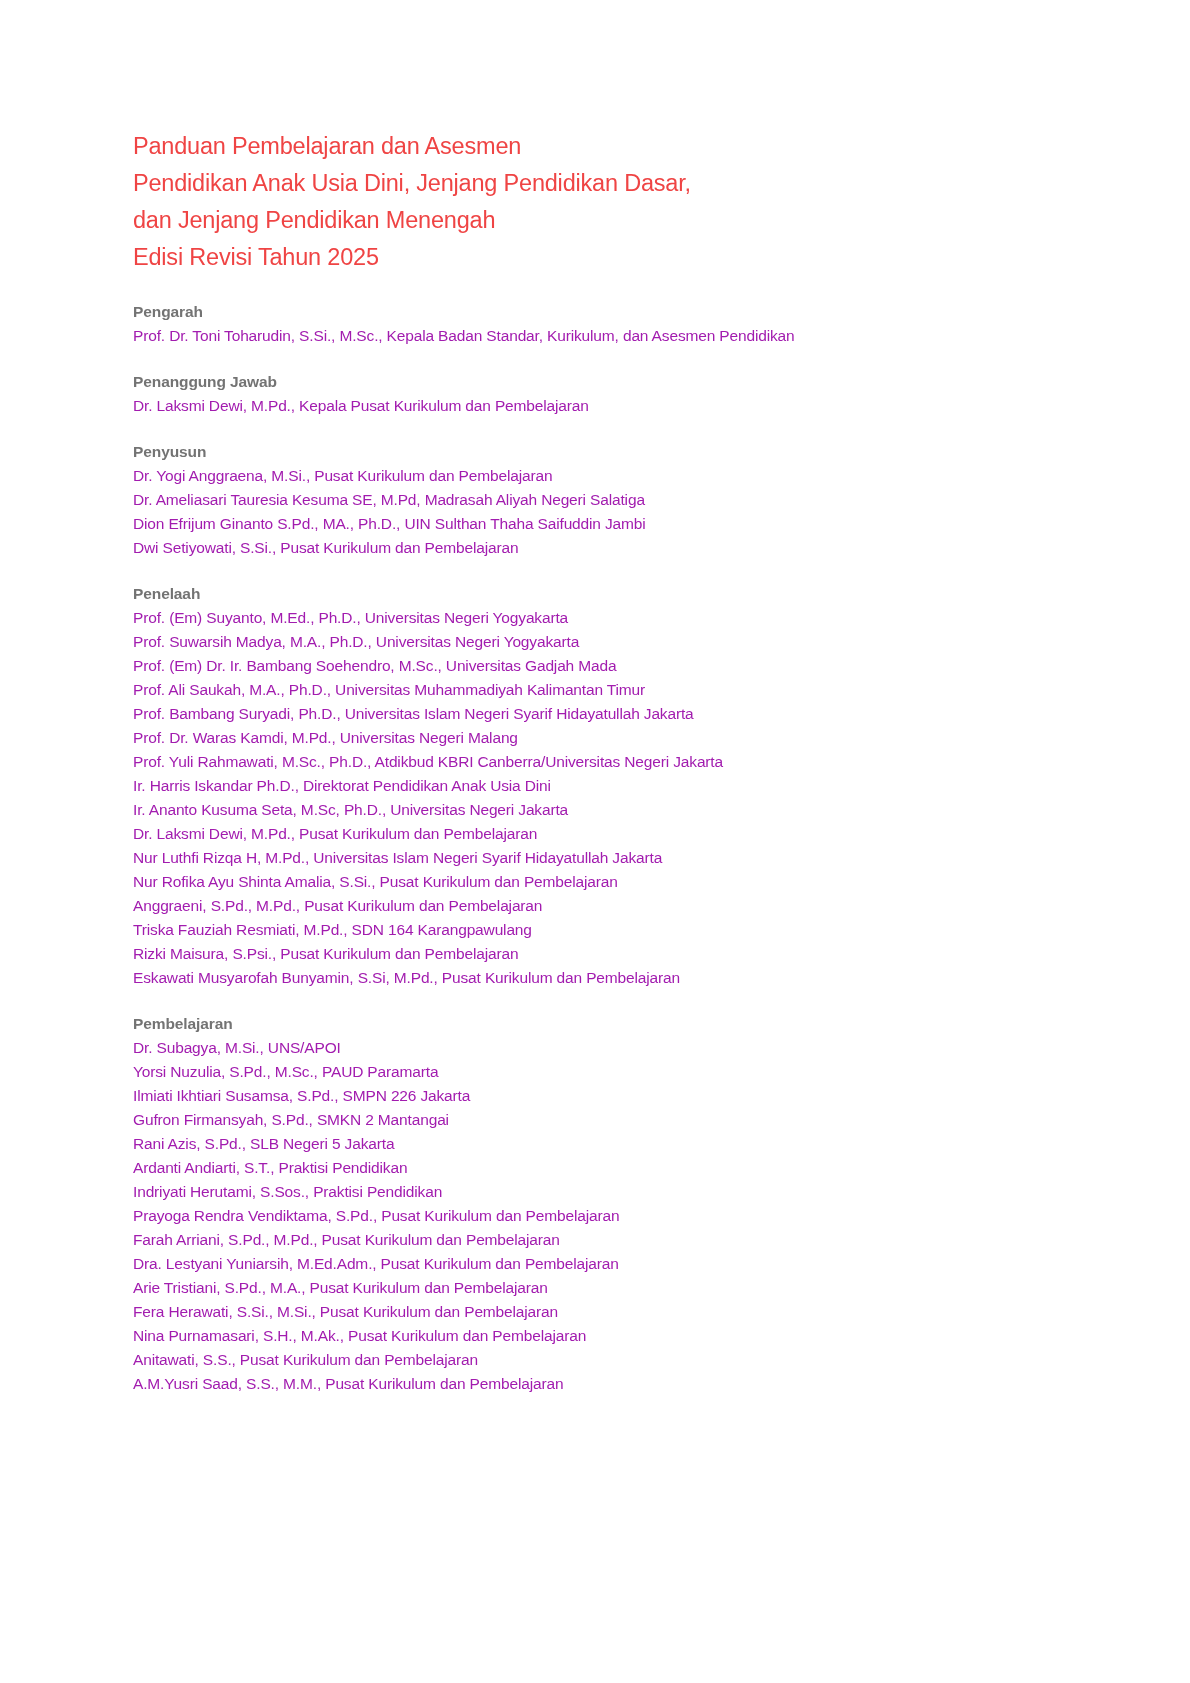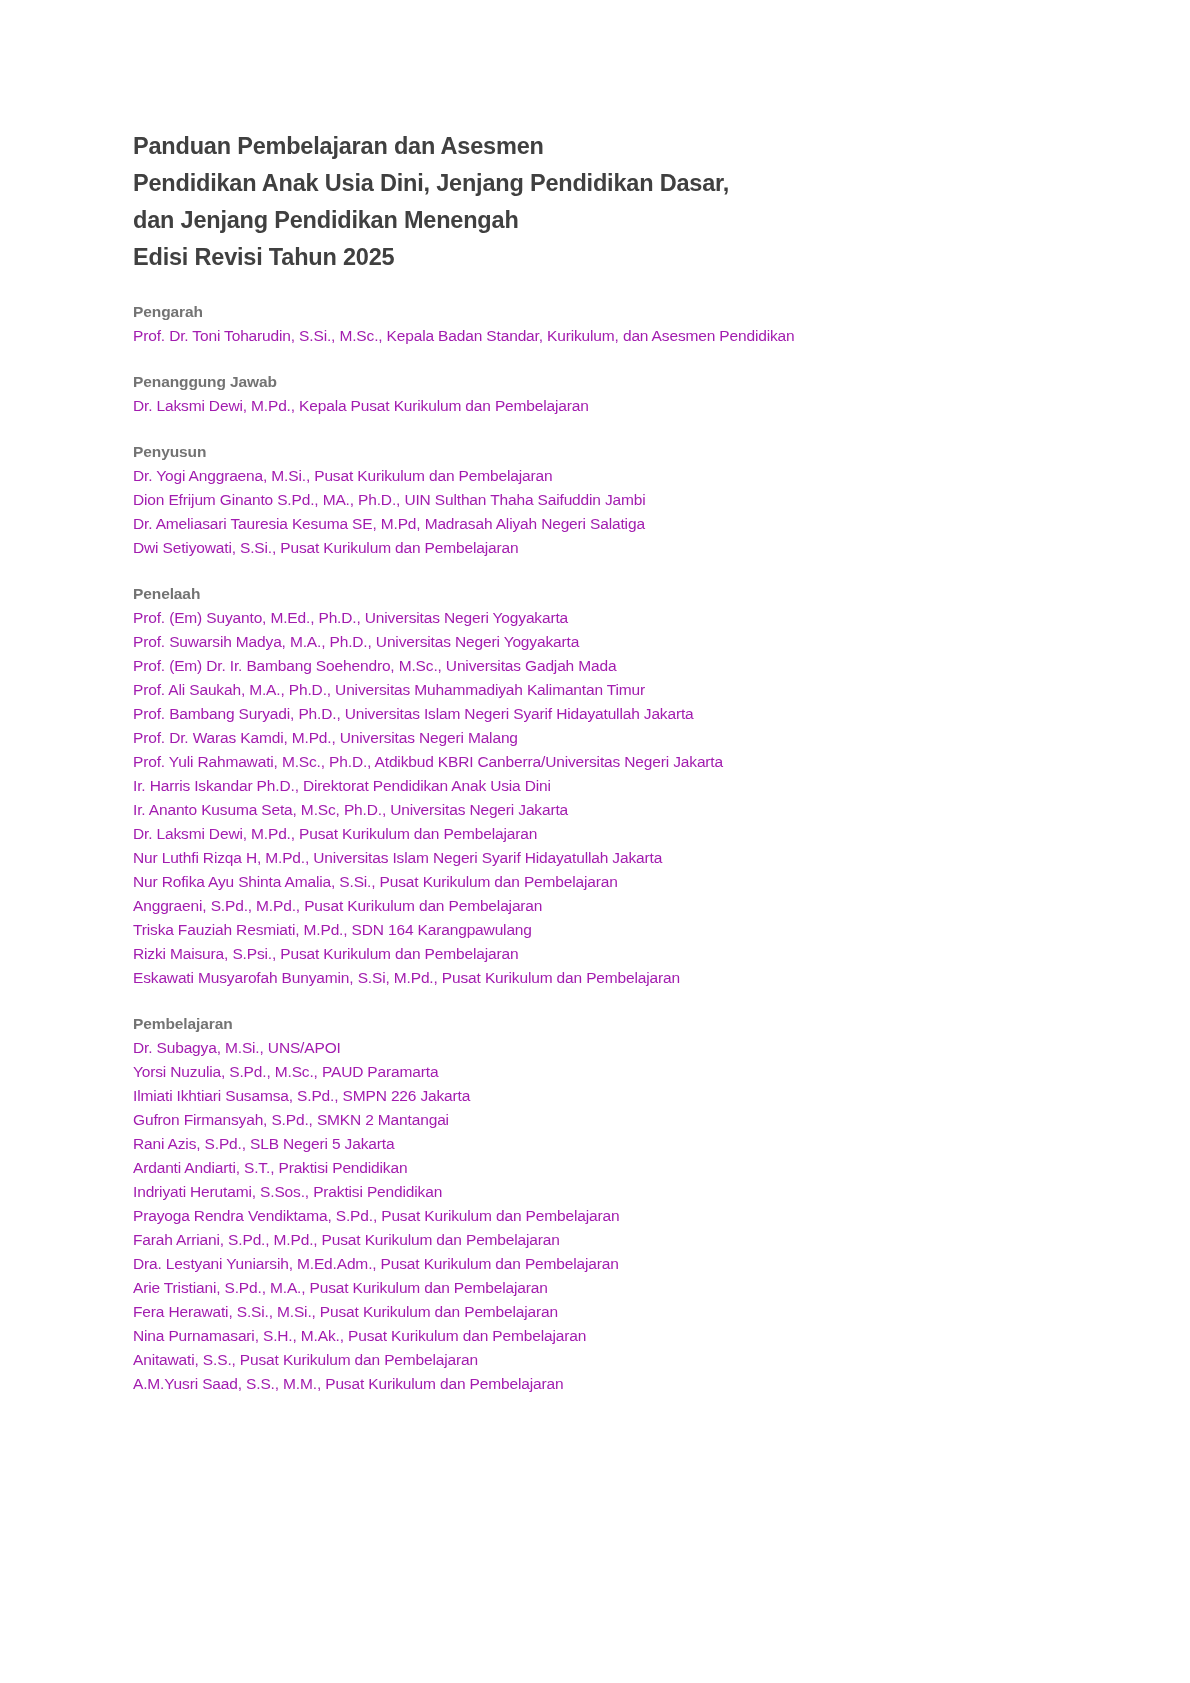--- a/index.html
+++ b/index.html
@@ -17,24 +17,24 @@
   }
   .content {
     position: absolute;
     left: 133px;
     top: 128px;
     width: 950px;
   }
   .title {
     margin: 0 0 24px 0;
     font-size: 23.5px;
-    font-weight: 700;
+    font-weight: 400;
     line-height: 37px;
     letter-spacing: -0.2px;
-    color: #404040;
+    color: #ef4444;
   }
   .tline {
     display: block;
   }
   .credit-section {
     margin: 0 0 22px 0;
   }
   .section-heading {
     margin: 0;
     font-size: 15.5px;
@@ -68,22 +68,22 @@
           <h2 class="section-heading">Pengarah</h2>
           <p class="credit-line">Prof. Dr. Toni Toharudin, S.Si., M.Sc., Kepala Badan Standar, Kurikulum, dan Asesmen Pendidikan</p>
         </section>
         <section class="credit-section">
           <h2 class="section-heading">Penanggung Jawab</h2>
           <p class="credit-line">Dr. Laksmi Dewi, M.Pd., Kepala Pusat Kurikulum dan Pembelajaran</p>
         </section>
         <section class="credit-section">
           <h2 class="section-heading">Penyusun</h2>
           <p class="credit-line">Dr. Yogi Anggraena, M.Si., Pusat Kurikulum dan Pembelajaran</p>
+          <p class="credit-line">Dr. Ameliasari Tauresia Kesuma SE, M.Pd, Madrasah Aliyah Negeri Salatiga</p>
           <p class="credit-line">Dion Efrijum Ginanto S.Pd., MA., Ph.D., UIN Sulthan Thaha Saifuddin Jambi</p>
-          <p class="credit-line">Dr. Ameliasari Tauresia Kesuma SE, M.Pd, Madrasah Aliyah Negeri Salatiga</p>
           <p class="credit-line">Dwi Setiyowati, S.Si., Pusat Kurikulum dan Pembelajaran</p>
         </section>
         <section class="credit-section">
           <h2 class="section-heading">Penelaah</h2>
           <p class="credit-line">Prof. (Em) Suyanto, M.Ed., Ph.D., Universitas Negeri Yogyakarta</p>
           <p class="credit-line">Prof. Suwarsih Madya, M.A., Ph.D., Universitas Negeri Yogyakarta</p>
           <p class="credit-line">Prof. (Em) Dr. Ir. Bambang Soehendro, M.Sc., Universitas Gadjah Mada</p>
           <p class="credit-line">Prof. Ali Saukah, M.A., Ph.D., Universitas Muhammadiyah Kalimantan Timur</p>
           <p class="credit-line">Prof. Bambang Suryadi, Ph.D., Universitas Islam Negeri Syarif Hidayatullah Jakarta</p>
           <p class="credit-line">Prof. Dr. Waras Kamdi, M.Pd., Universitas Negeri Malang</p>

